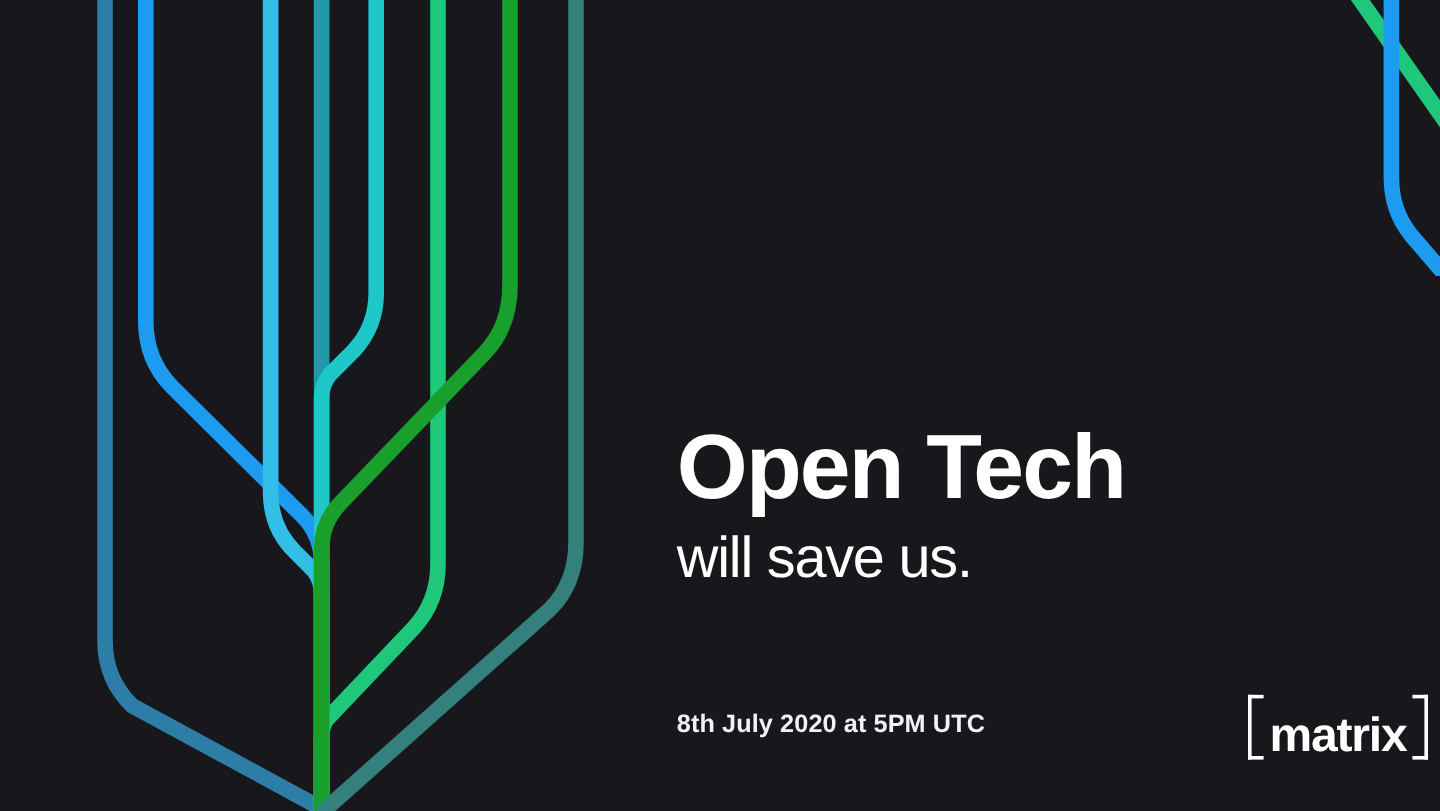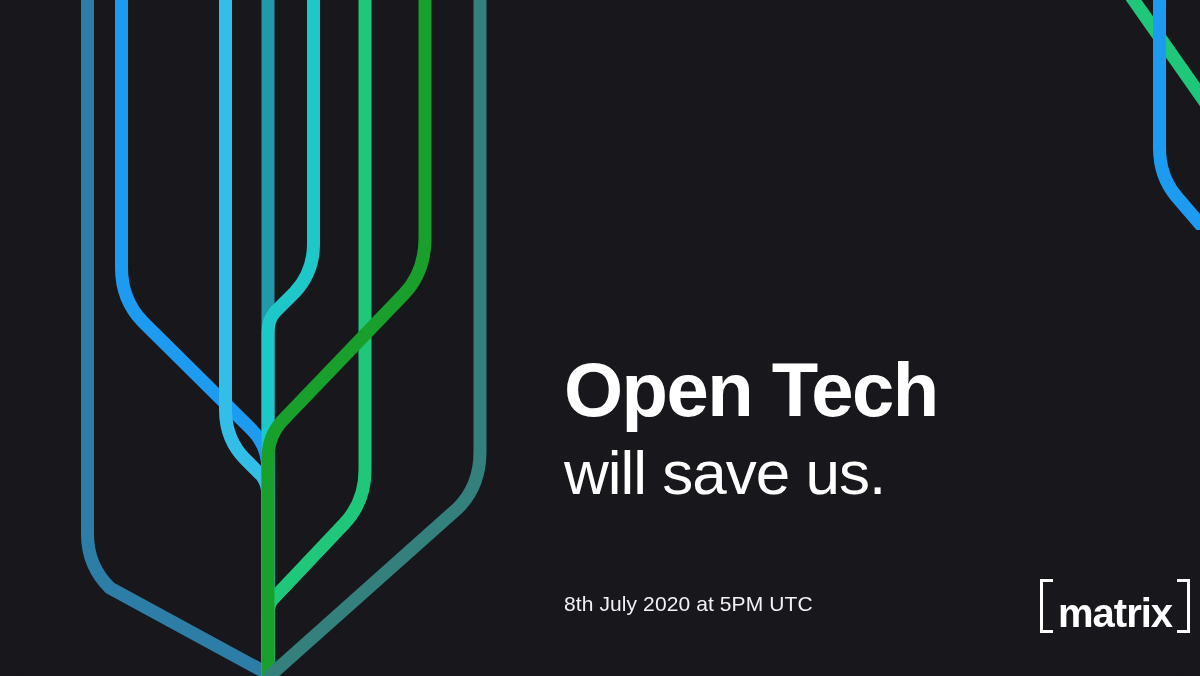--- a/index.html
+++ b/index.html
@@ -44,33 +44,33 @@
   #headline-primary {
     margin: 0;
     font-size: 76px;
     font-weight: bold;
     line-height: 1.0;
     letter-spacing: -1.5px;
     color: #ffffff;
   }
   #headline-secondary {
     margin: 14px 0 0 0;
-    font-size: 62px;
+    font-size: 48px;
     font-weight: normal;
     line-height: 1.0;
     letter-spacing: -1px;
     color: #ffffff;
   }
   #event-date {
     position: absolute;
     left: 564px;
     top: 592px;
     margin: 0;
     font-size: 21px;
-    font-weight: normal;
+    font-weight: bold;
     color: #f2f2f4;
     letter-spacing: 0.1px;
   }
   #brand-logo {
     position: absolute;
     left: 1040px;
     top: 575px;
     display: flex;
     align-items: flex-end;
     height: 58px;

